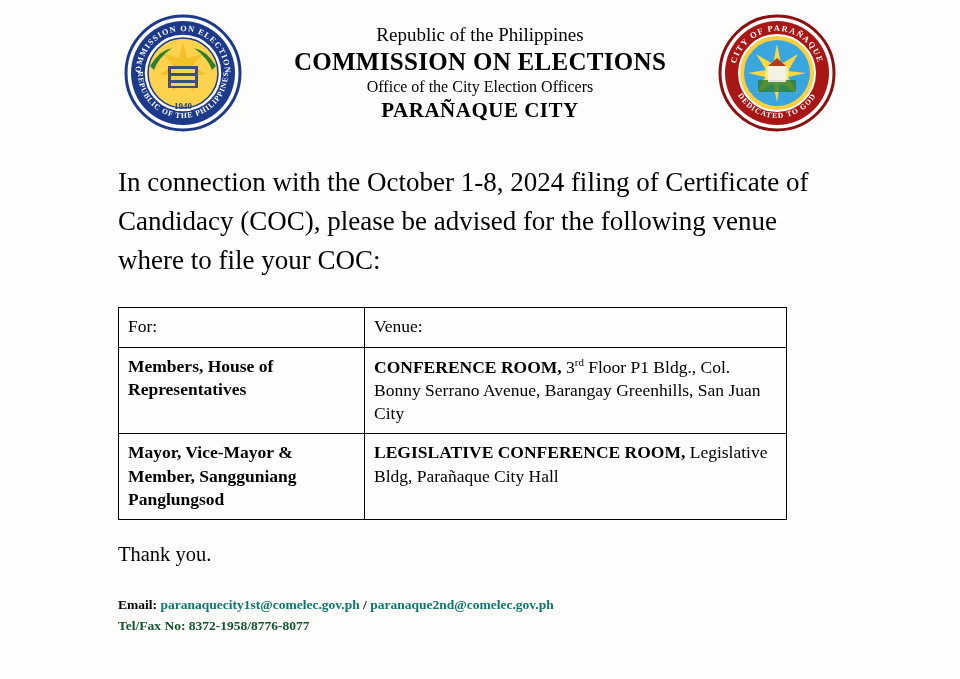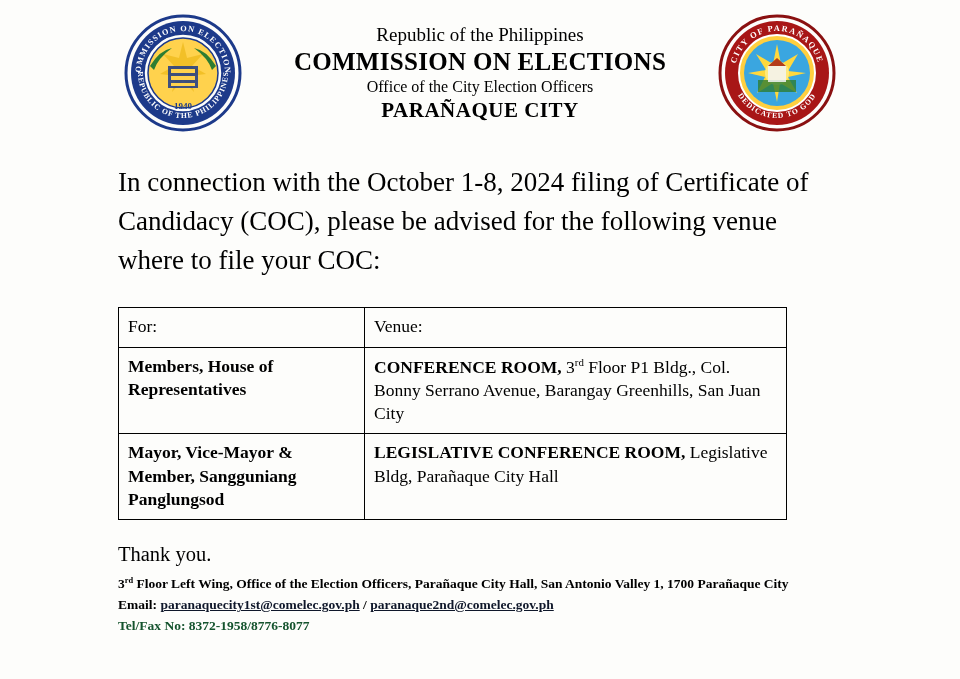--- a/index.html
+++ b/index.html
@@ -114,22 +114,21 @@
   .footer {
     position: absolute;
     left: 118px;
     bottom: 42px;
     font-size: 13.5px;
     font-weight: bold;
     line-height: 1.55;
   }
   .footer .email-line a,
   .footer .email-line span.link {
-    color: #0f172a;
-    text-decoration: underline;
+    color: #0f766e;
   }
   .footer .lbl { color: #000; }
   .footer .tel { color: #14532d; }
 </style>
 </head>
 <body>
 
 <div class="page">
 
   <div class="header">
@@ -209,18 +208,17 @@
           <td class="col-for b">Mayor, Vice-Mayor &amp; Member, Sangguniang Panglungsod</td>
           <td class="col-venue"><span class="b">LEGISLATIVE CONFERENCE ROOM,</span><span> Legislative Bldg, Parañaque City Hall</span></td>
         </tr>
       </tbody>
     </table>
 
     <p class="thanks">Thank you.</p>
   </div>
 
   <div class="footer">
-    <div class="addr-line"><span>3</span><sup>rd</sup><span> Floor Left Wing, Office of the Election Officers, Parañaque City Hall, San Antonio Valley 1, 1700 Parañaque City</span></div>
     <div class="email-line"><span class="lbl">Email: </span><span class="link">paranaquecity1st@comelec.gov.ph</span><span class="lbl"> / </span><span class="link">paranaque2nd@comelec.gov.ph</span></div>
     <div class="tel">Tel/Fax No: 8372-1958/8776-8077</div>
   </div>
 
 </div>
 
 </body></html>

